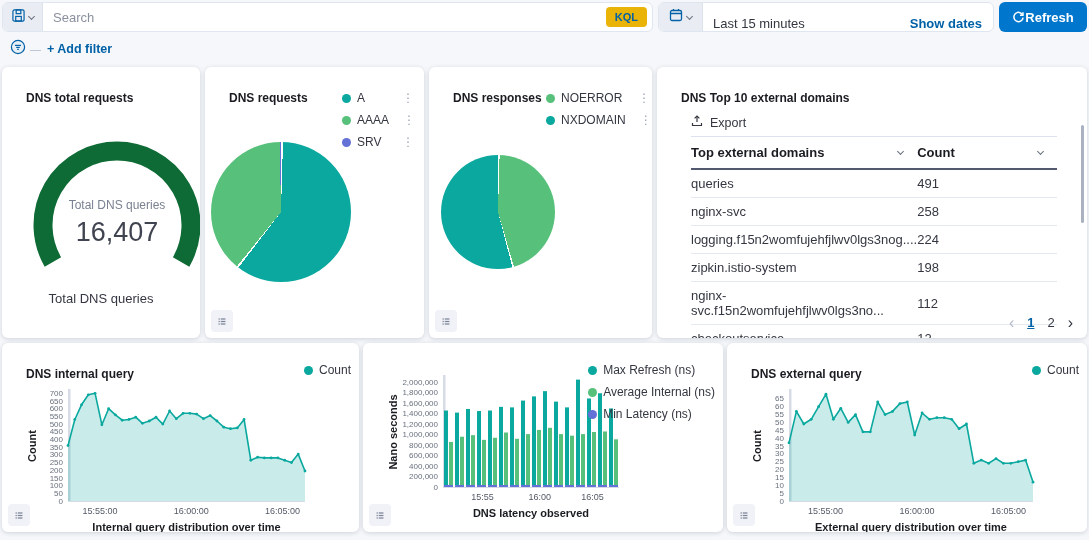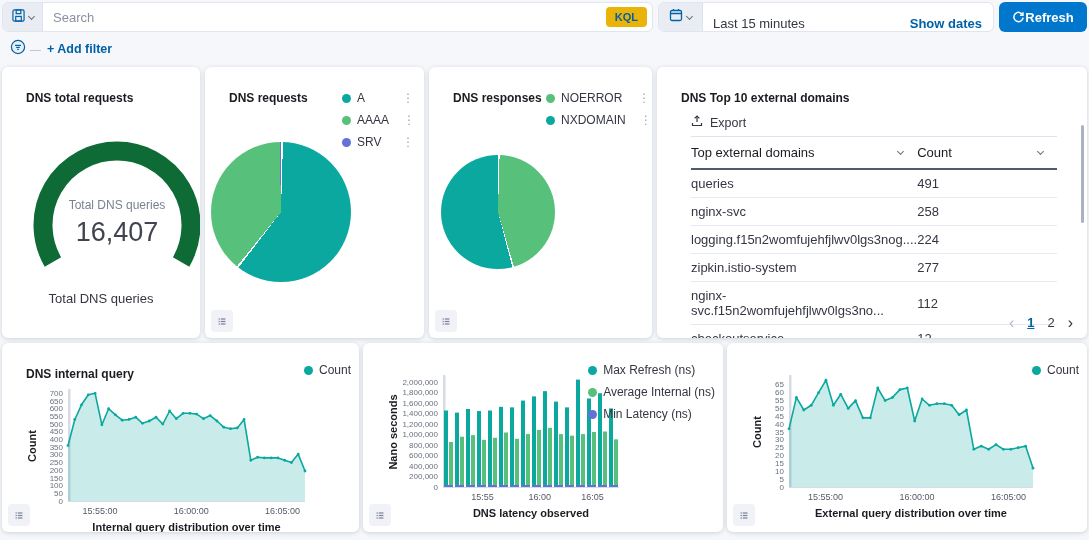--- a/index.html
+++ b/index.html
@@ -43,21 +43,21 @@
   .lmenu { margin-left:auto; color:#9aa3b5; font-size:12px; padding-left:8px; cursor:pointer; }
 
   .pie { position:absolute; border-radius:50%; }
 
   .listicon { position:absolute; left:6px; bottom:6px; width:22px; height:22px; border-radius:4px; background:#f0f2f7; display:flex; align-items:center; justify-content:center; cursor:pointer; border:0; }
 
   
   .export-row { display:flex; align-items:center; gap:7px; font-size:12.5px; color:#343741; margin:10px 0 6px 10px; cursor:pointer; width:80px; }
   .tblwrap { margin:0 6px 0 10px; }
   table.tbl { width:100%; border-collapse:collapse; font-size:13px; color:#343741; }
-  .tbl th { text-align:left; font-size:13px; font-weight:normal; color:#1a1c21; padding:8px 0 8px 0; border-top:1px solid #dde3ee; border-bottom:2px solid #53596e; }
+  .tbl th { text-align:left; font-size:13px; font-weight:bold; color:#1a1c21; padding:8px 0 8px 0; border-top:1px solid #dde3ee; border-bottom:2px solid #53596e; }
   .tbl th .thflex { display:flex; align-items:center; }
   .tbl th .thchev { margin-left:auto; margin-right:14px; }
   .tbl td { padding:6px 0; border-bottom:1px solid #e4e9f2; }
   .col-domain { width:50%; }
   .pager { position:absolute; right:14px; bottom:8px; display:flex; align-items:center; gap:13px; font-size:13px; }
   .pager .arrow { font-size:16px; line-height:13px; cursor:pointer; }
   .pager .arrow.prev { color:#b2b9c9; }
   .pager .arrow.next { color:#343741; }
   .pnum { cursor:pointer; color:#343741; }
   .pnum.active { color:#0061a6; font-weight:bold; text-decoration:underline; }
@@ -233,21 +233,21 @@
             <tr>
               <td>nginx-svc</td>
               <td>258</td>
             </tr>
             <tr>
               <td>logging.f15n2womfujehfjlwv0lgs3nog....</td>
               <td>224</td>
             </tr>
             <tr>
               <td>zipkin.istio-system</td>
-              <td>277</td>
+              <td>198</td>
             </tr>
             <tr>
               <td>nginx-svc.f15n2womfujehfjlwv0lgs3no...</td>
               <td>112</td>
             </tr>
             <tr>
               <td>checkoutservice</td>
               <td>12</td>
             </tr>
           </tbody>
@@ -436,20 +436,21 @@
           <rect x="6" y="3" width="7.5" height="2"></rect>
         <rect x="2.5" y="7" width="2" height="2"></rect>
           <rect x="6" y="7" width="7.5" height="2"></rect>
         <rect x="2.5" y="11" width="2" height="2"></rect>
           <rect x="6" y="11" width="7.5" height="2"></rect>
       </svg>
     </button>
   </div>
 
   <div class="panel">
+    <div class="ptitle">DNS external query</div>
     <div class="legend" style="top:20px; right:8px;">
         <div class="lrow">
           <span class="ldot" style="background: rgb(10, 168, 158);"></span>
           <span>Count</span>
         </div>
       </div>
     <div style="margin-top:2px;"><svg width="344" height="152" viewBox="0 0 344 152">
           <text x="10" y="63" text-anchor="middle" transform="rotate(-90 10 63)" font-size="11" font-weight="bold" fill="#1a1c21">Count</text>
           <text x="33" y="120.6" text-anchor="end" font-size="8" fill="#69707d">0</text>
           <text x="33" y="112.74285714285713" text-anchor="end" font-size="8" fill="#69707d">5</text>

